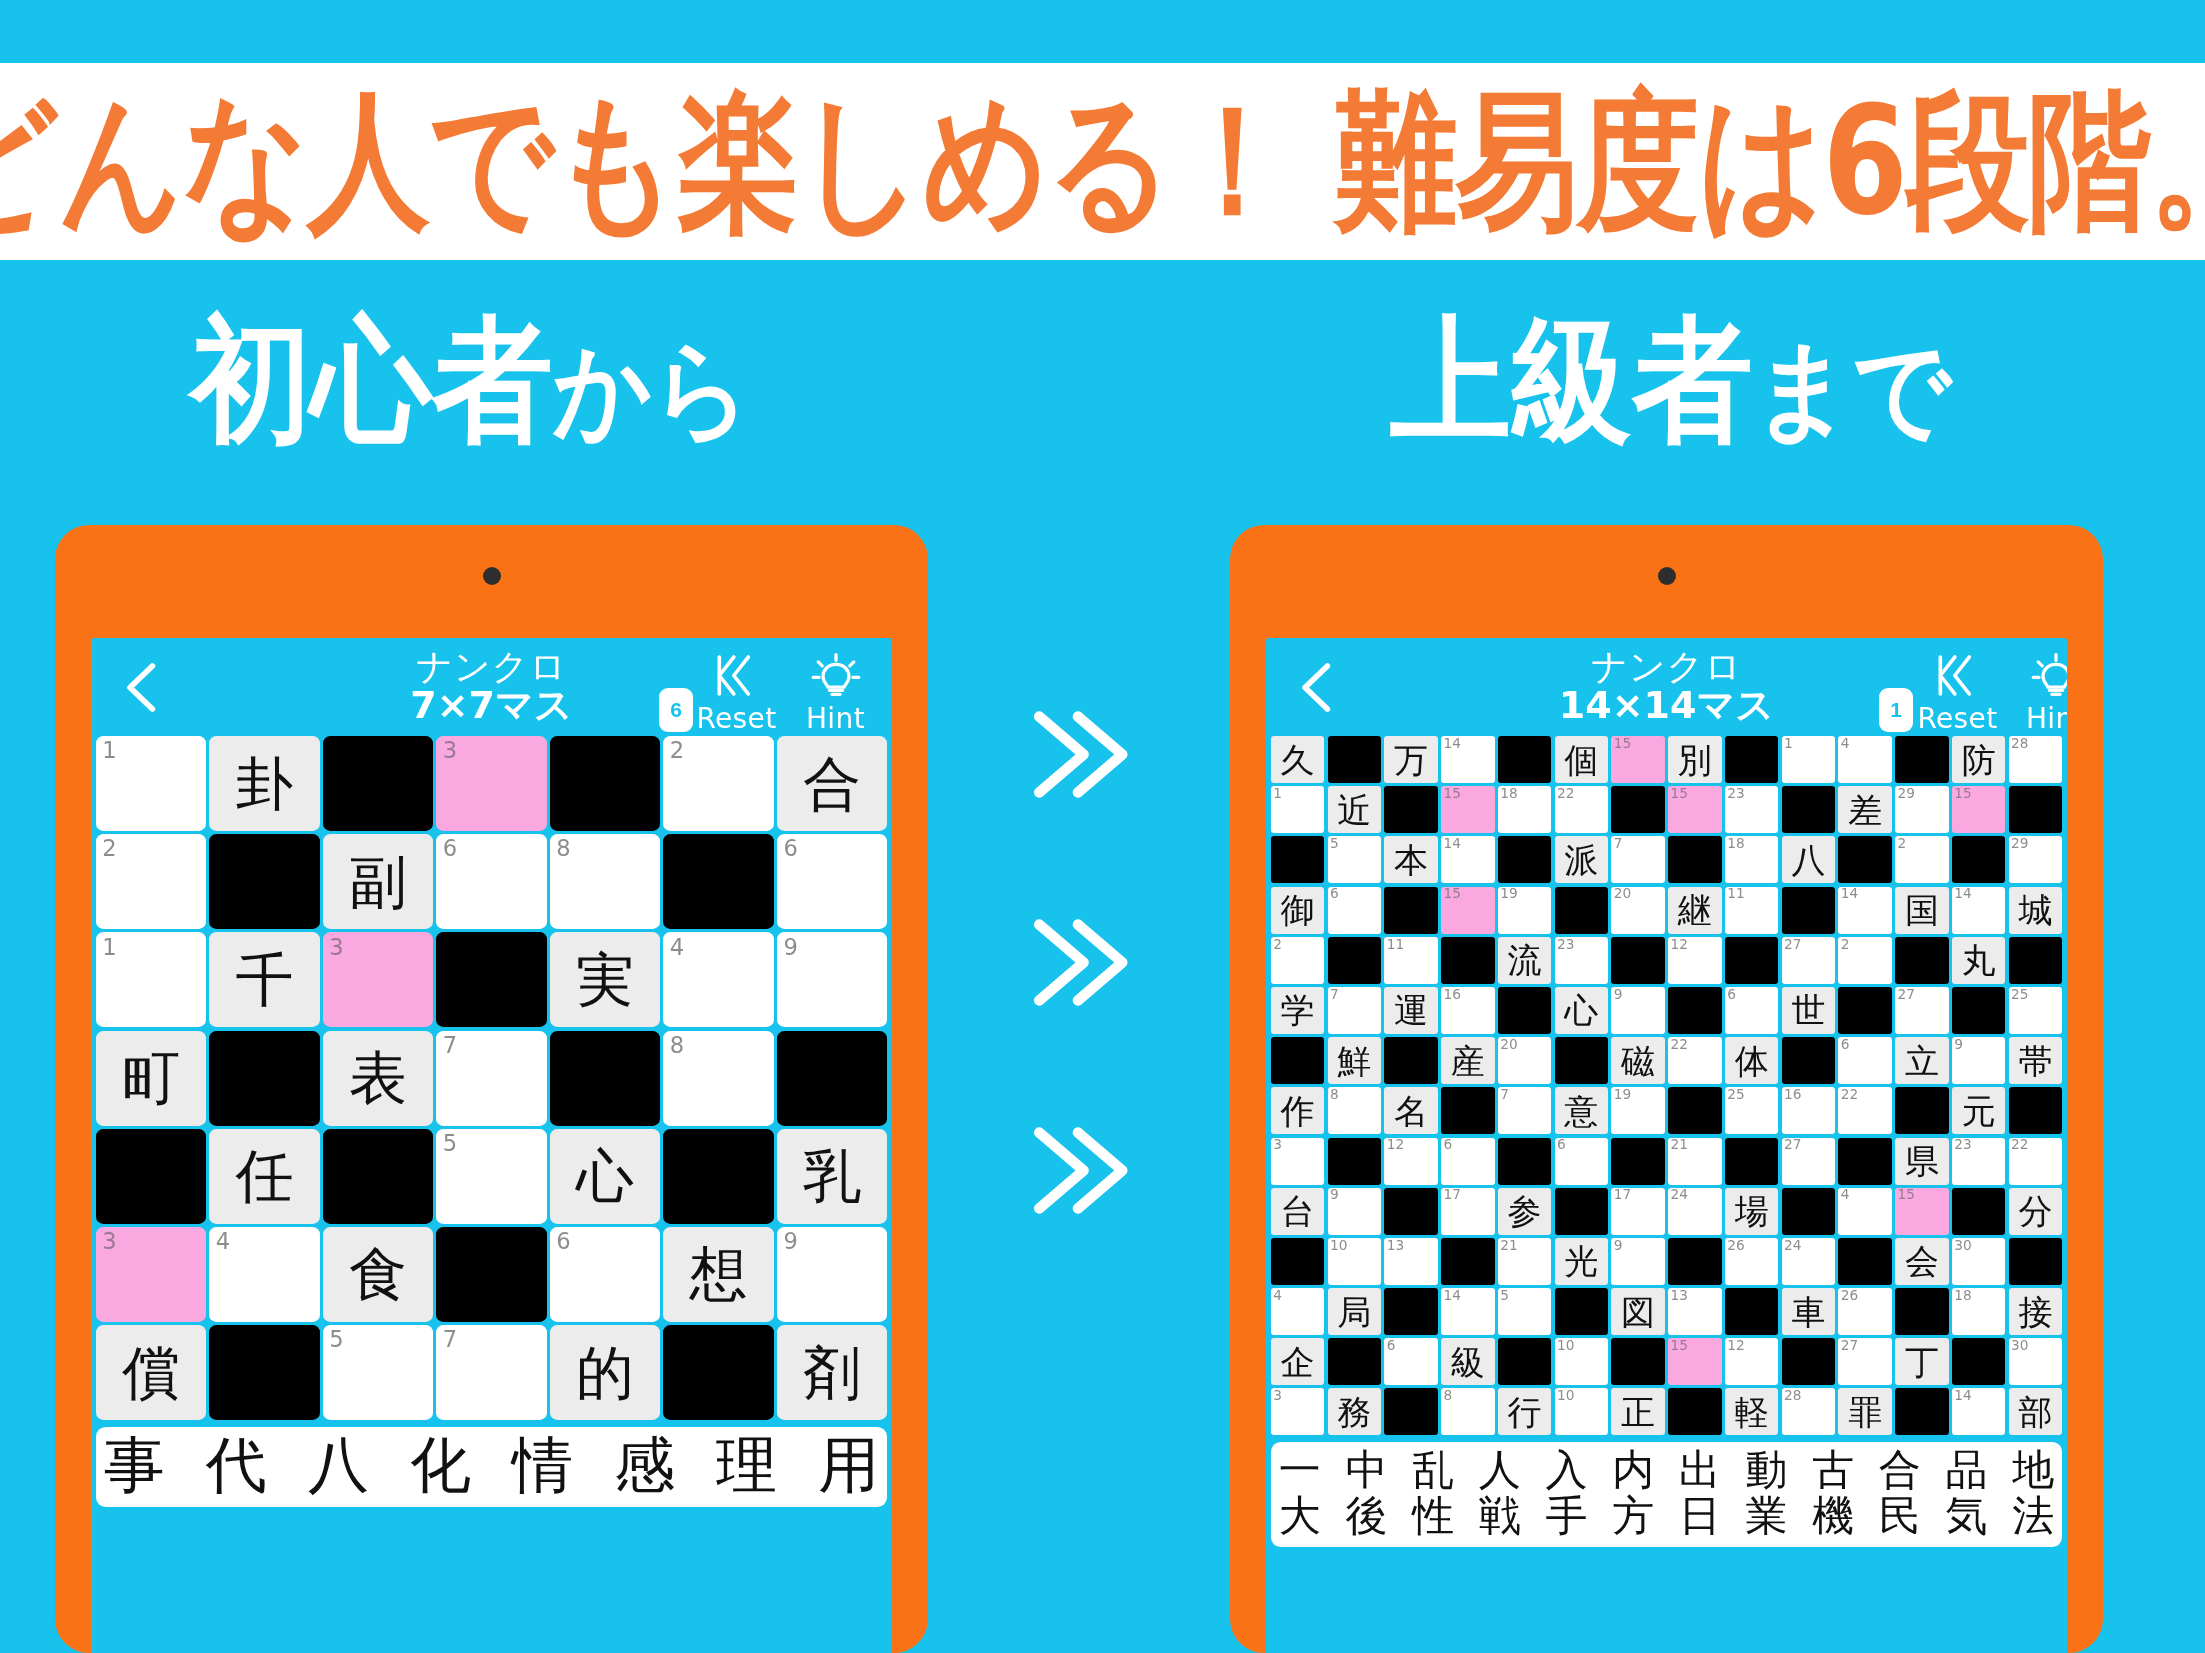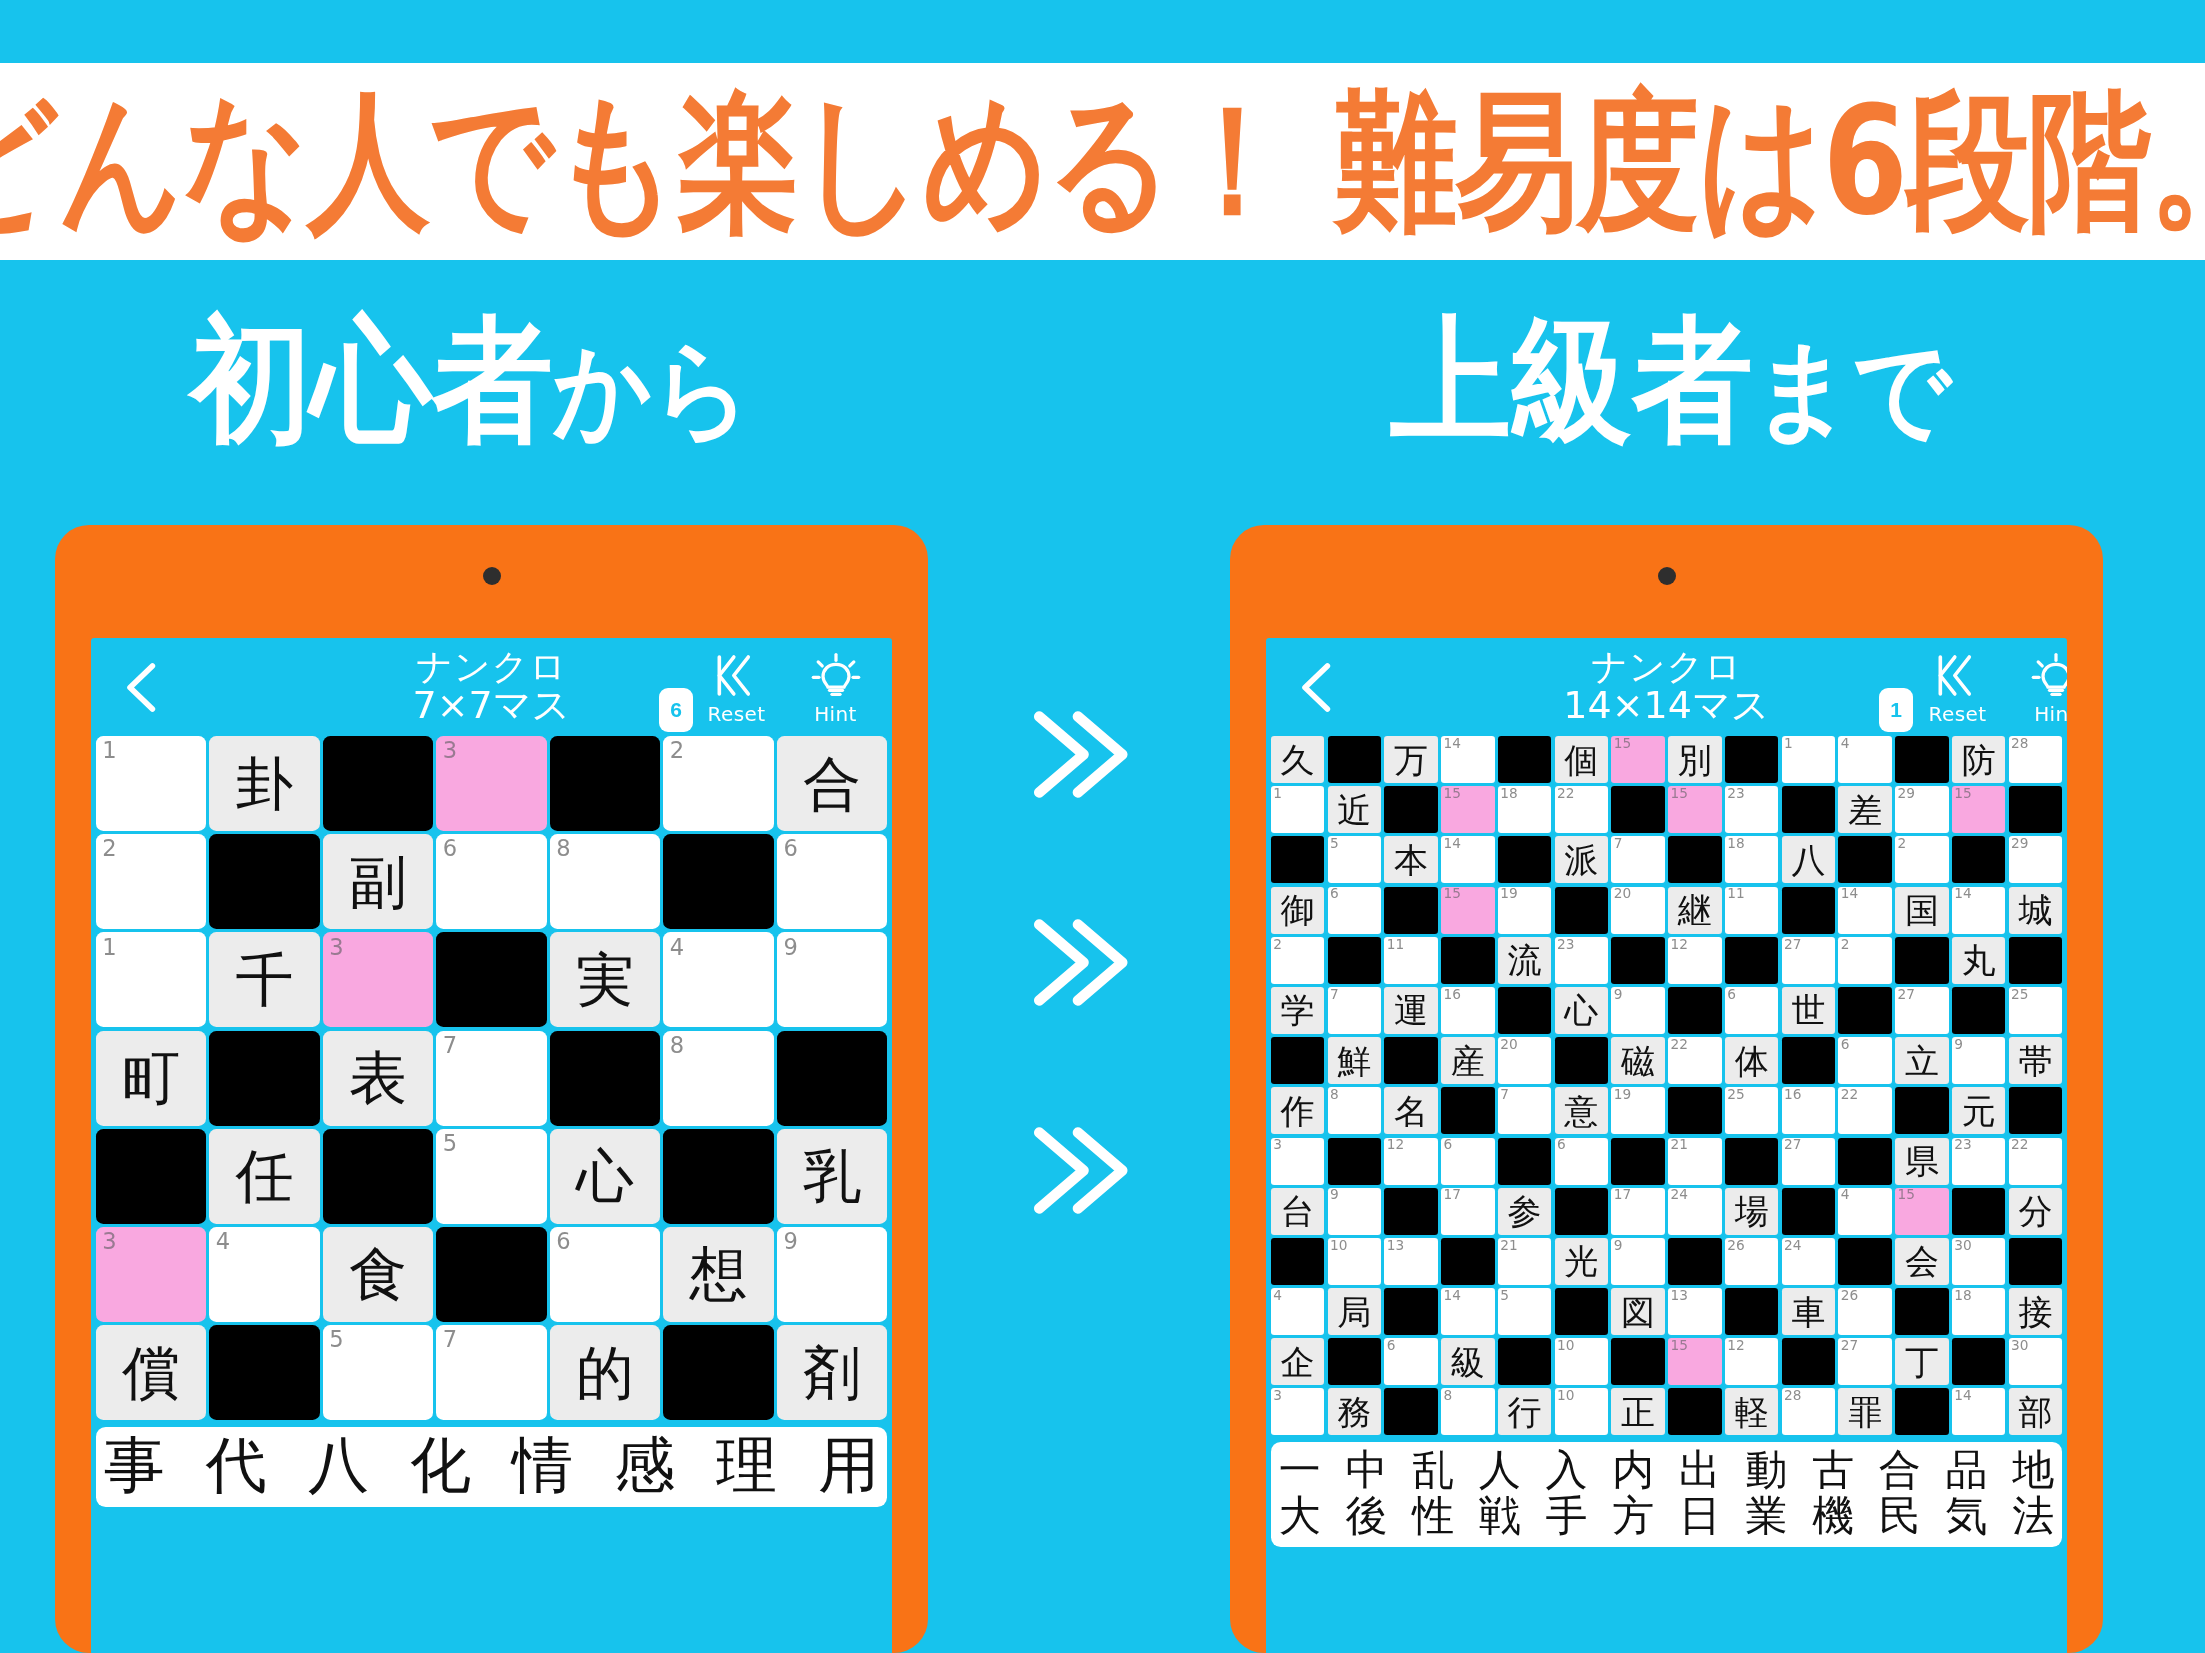--- a/index.html
+++ b/index.html
@@ -65,39 +65,39 @@
   .back-chev{
     position:absolute;left:31px;top:22.6px;width:40px;height:53px;
   }
   .title-block{
     position:absolute;left:50%;transform:translateX(-50%);
     top:11.3px;text-align:center;color:#fff;line-height:1.02;
     white-space:nowrap;
     font-family:"DejaVu Sans",sans-serif;
   }
   .title-main{font-size:36px;font-weight:400;letter-spacing:0.8px;}
-  .title-sub{font-size:38px;font-weight:400;letter-spacing:0px;}
+  .title-sub{font-size:38px;font-weight:700;letter-spacing:0px;}
   .level-badge{
     position:absolute;top:50px;
     width:34px;height:44px;border-radius:9px;background:#ffffff;
     color:#17c3ed;font-size:21px;font-weight:700;
     display:flex;align-items:center;justify-content:center;
   }
   #badge-left{left:568px;}
   #badge-right{left:613px;}
   .hdr-btn{
     position:absolute;top:14.5px;width:97px;text-align:center;color:#fff;
   }
   #reset-left{left:597px;}
   #hint-left{left:696px;}
   #reset-right{left:643px;}
   #hint-right{left:741px;}
   .hdr-btn .glyph{display:block;height:48px;}
   .hdr-btn .lbl{
-    display:block;font-size:20px;font-weight:400;letter-spacing:0.4px;margin-top:1.6px;
+    display:block;font-size:28px;font-weight:400;letter-spacing:0.4px;margin-top:1.6px;
     font-family:"DejaVu Sans",sans-serif;
   }
 
   
   .grid-wrap{padding:0 4.8px;}
   .grid{display:grid;gap:3.2px;}
   #grid-left{grid-template-columns:repeat(7,1fr);}
   #grid-right{grid-template-columns:repeat(14,1fr);}
   .cell{
     position:relative;box-sizing:border-box;border-radius:5.7px;

